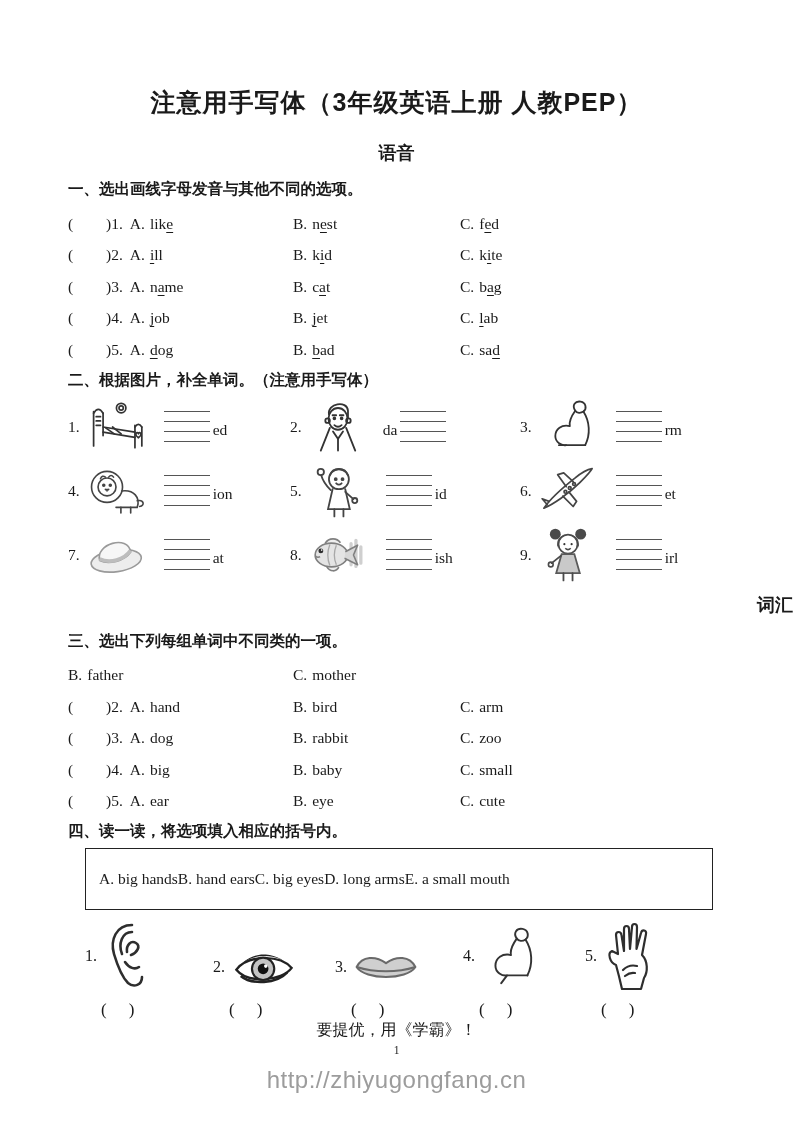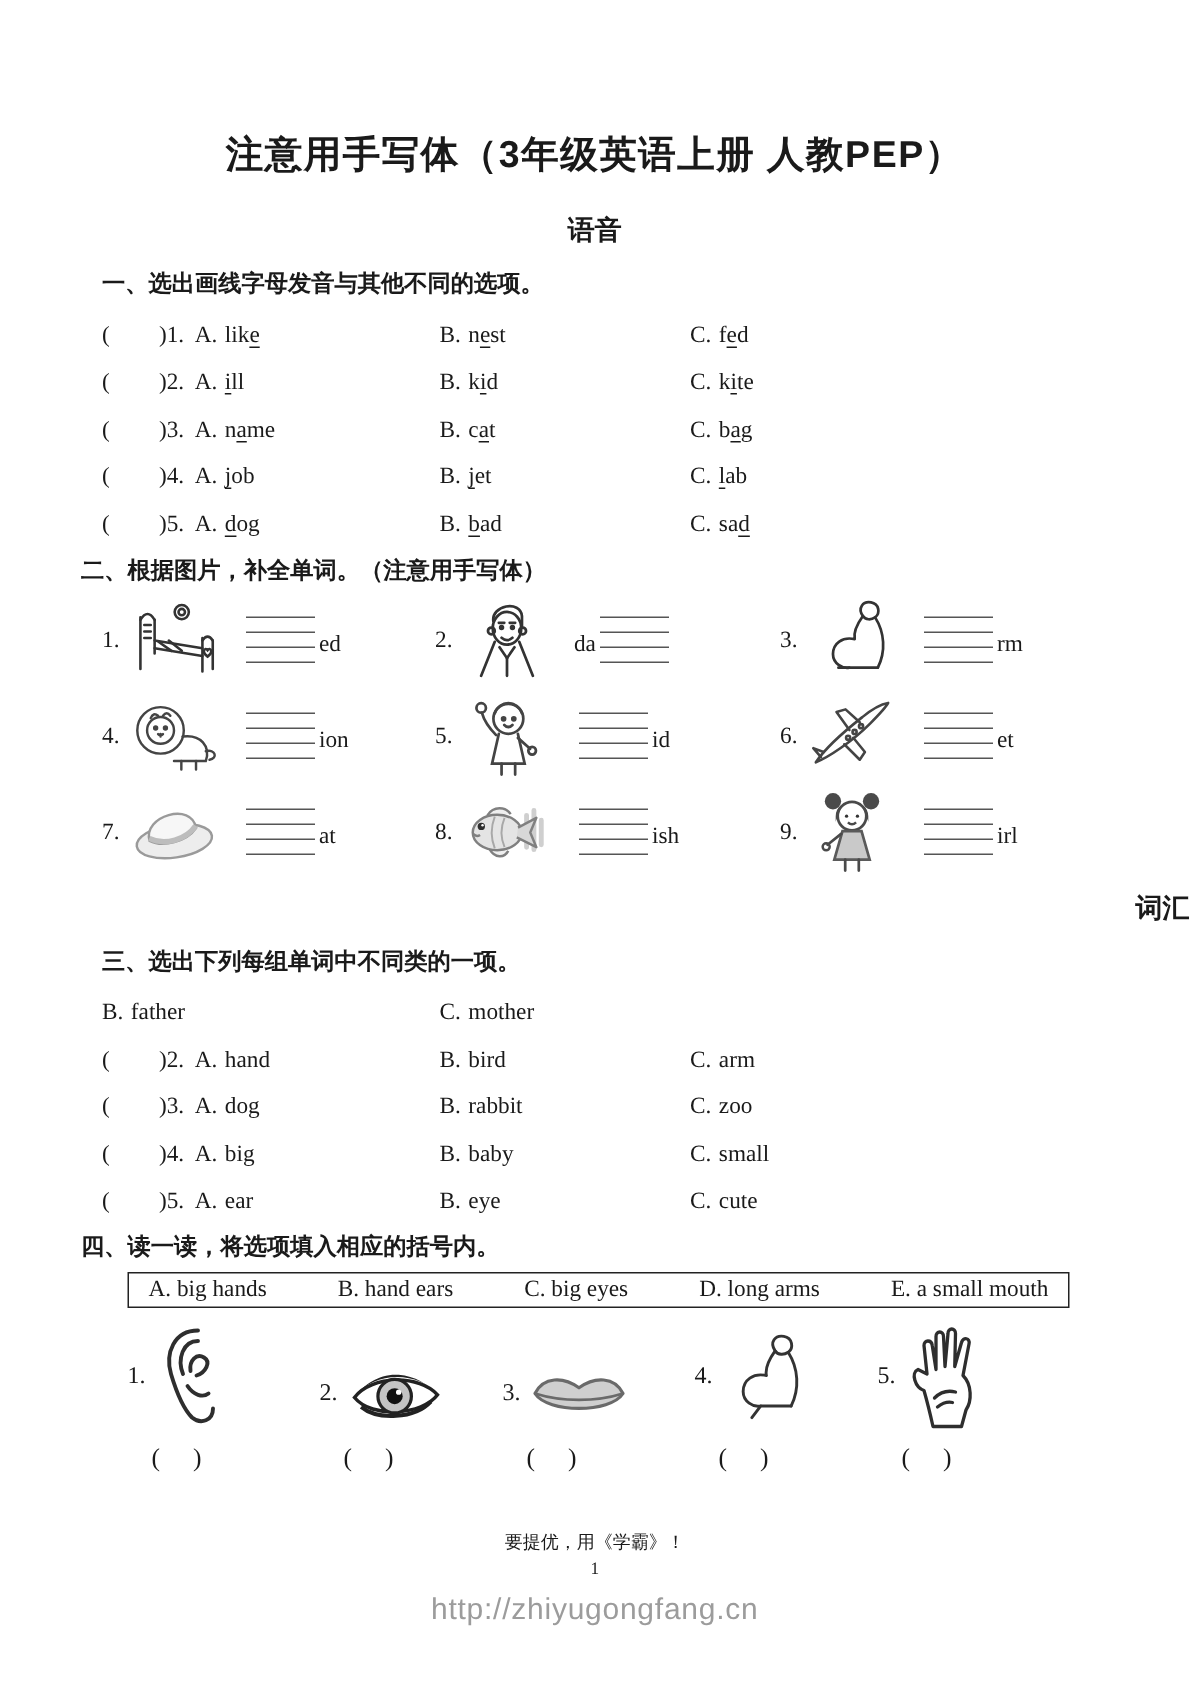--- a/index.html
+++ b/index.html
@@ -7,21 +7,21 @@
        font-family:"Liberation Serif",serif;}
   .page{position:absolute;inset:0;overflow:hidden;background:#fff;}
   .title{margin-top:86px;text-align:center;font-family:"Liberation Sans",sans-serif;
          font-weight:700;font-size:25px;letter-spacing:1px;}
   .sec{text-align:center;font-family:"Liberation Sans",sans-serif;font-weight:700;
        font-size:18px;margin-top:22px;}
   .sec2{text-align:right;font-family:"Liberation Sans",sans-serif;font-weight:700;
         font-size:18px;margin-top:6px;}
   .qh{margin:14px 40px 0 68px;font-family:"Liberation Sans",sans-serif;
       font-weight:700;font-size:15.5px;}
-  .qh2{margin:4px 40px 0 54px;font-family:Liberation Sans, sans-serif;
+  .qh2{margin:4px 40px 0 68px;font-family:Liberation Sans, sans-serif;
        font-weight:700;font-size:15.5px;}
   .ctable{margin:8px 30px 0 68px;}
   .crow{display:grid;grid-template-columns:225px 167px 1fr;height:31.5px;
         align-items:center;font-size:15.5px;}
   .paren{display:inline-block;width:38px;}
   .num{margin-right:7px;}
   .lead{margin-right:5px;}
   .ul{text-decoration:underline;text-underline-offset:2.5px;}
   .ptable{margin:4px 16px 0 68px;}
   .prow{display:grid;grid-template-columns:222px 230px 1fr;align-items:center;height:64px;}
@@ -29,36 +29,36 @@
   .pnum{font-size:15.5px;margin-right:5px;}
   .pic{display:inline-flex;}
   .pic svg{width:62px;height:58px;}
   .fillin{display:inline-flex;align-items:flex-start;margin-left:14px;}
   .wprefix,.wsuffix{font-size:15.5px;line-height:1;margin-top:11px;}
   .wprefix{margin-right:3px;}
   .wsuffix{margin-left:3px;}
   .wgrid{display:inline-block;width:46px;}
   .wgrid i{display:block;height:1px;background:#555;margin-top:9px;}
   .wgrid i:first-child{margin-top:0;}
-  .optbox{margin:6px 0 0 85px;width:600px;border:1.3px solid #222;padding:2px 13px;
-          display:flex;justify-content:space-between;font-size:15.5px;}
+  .optbox{margin:6px 0 0 85px;width:600px;border:1.3px solid #222;padding:21px 13px;
+          display:flex;font-size:15.5px;}
   .q4pics{margin:10px 0 0 85px;display:grid;
           grid-template-columns:128px 122px 128px 122px 1fr;align-items:end;}
   .q4cell{display:flex;align-items:center;}
   .q4num{font-size:16px;margin-right:3px;}
   .q4cell svg{width:62px;height:72px;}
   .q4cell.wide svg{width:72px;height:50px;}
   .q4parens{margin:8px 0 0 85px;display:grid;
             grid-template-columns:128px 122px 128px 122px 1fr;font-size:17px;}
   .q4p{padding-left:16px;}
   .pgap{display:inline-block;width:22px;}
   .footer{position:absolute;top:1020px;left:0;width:100%;text-align:center;}
-  .promo{font-size:12px;}
+  .promo{font-size:16px;}
   .pageno{font-size:11.5px;margin-top:3px;}
-  .wm{font-size:20px;color:#9c9c9c;font-family:"Liberation Sans",sans-serif;
+  .wm{font-size:24px;color:#9c9c9c;font-family:"Liberation Sans",sans-serif;
       margin-top:10px;letter-spacing:.5px;}
 </style>
 </head>
 <body>
 
 <div class="page">
 
   <div class="title">注意用手写体（3年级英语上册 人教PEP）</div>
   <div class="sec">语音</div>
 

